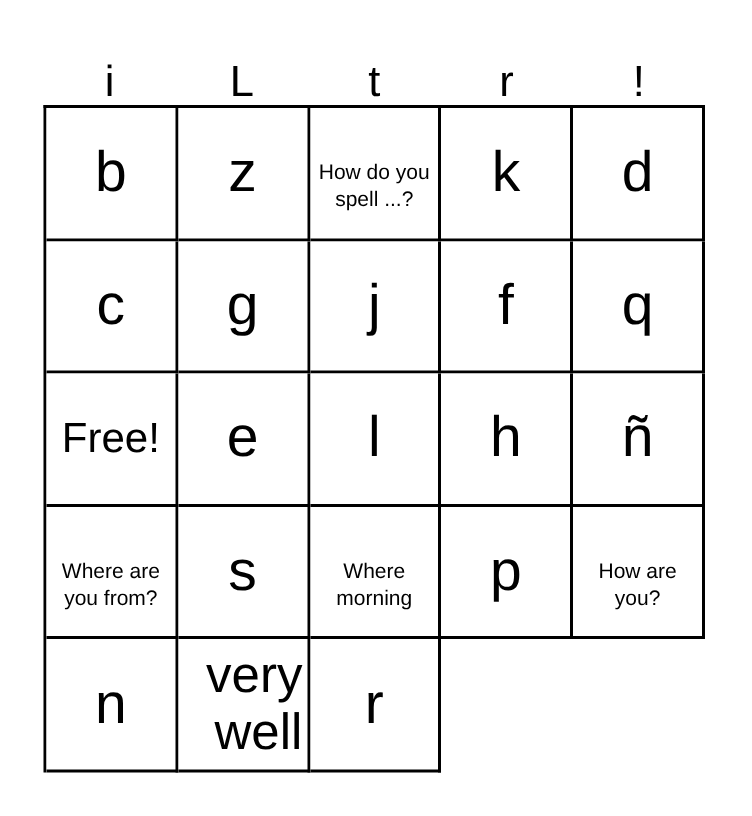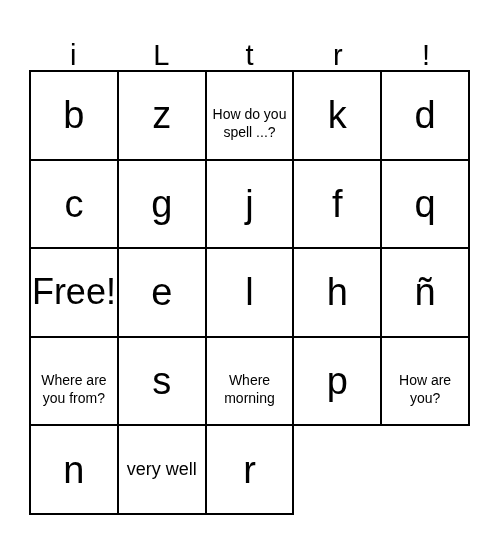--- a/index.html
+++ b/index.html
@@ -70,26 +70,27 @@
     display: block;
     line-height: 1.12;
     word-wrap: break-word;
   }
   
   .sz-letter .cell-text {
     font-size: 38px;
     line-height: 1;
   }
   .sz-free .cell-text {
-    font-size: 36px;
+    font-size: 28px;
     line-height: 1;
   }
   .sz-medium .cell-text {
-    font-size: 18px;
+    font-size: 34px;
     line-height: 1.1;
+    text-align: right;
   }
   .sz-small .cell-text {
     font-size: 14px;
     line-height: 1.25;
     margin-top: 17px;
   }
 </style>
 </head>
 <body>
 

